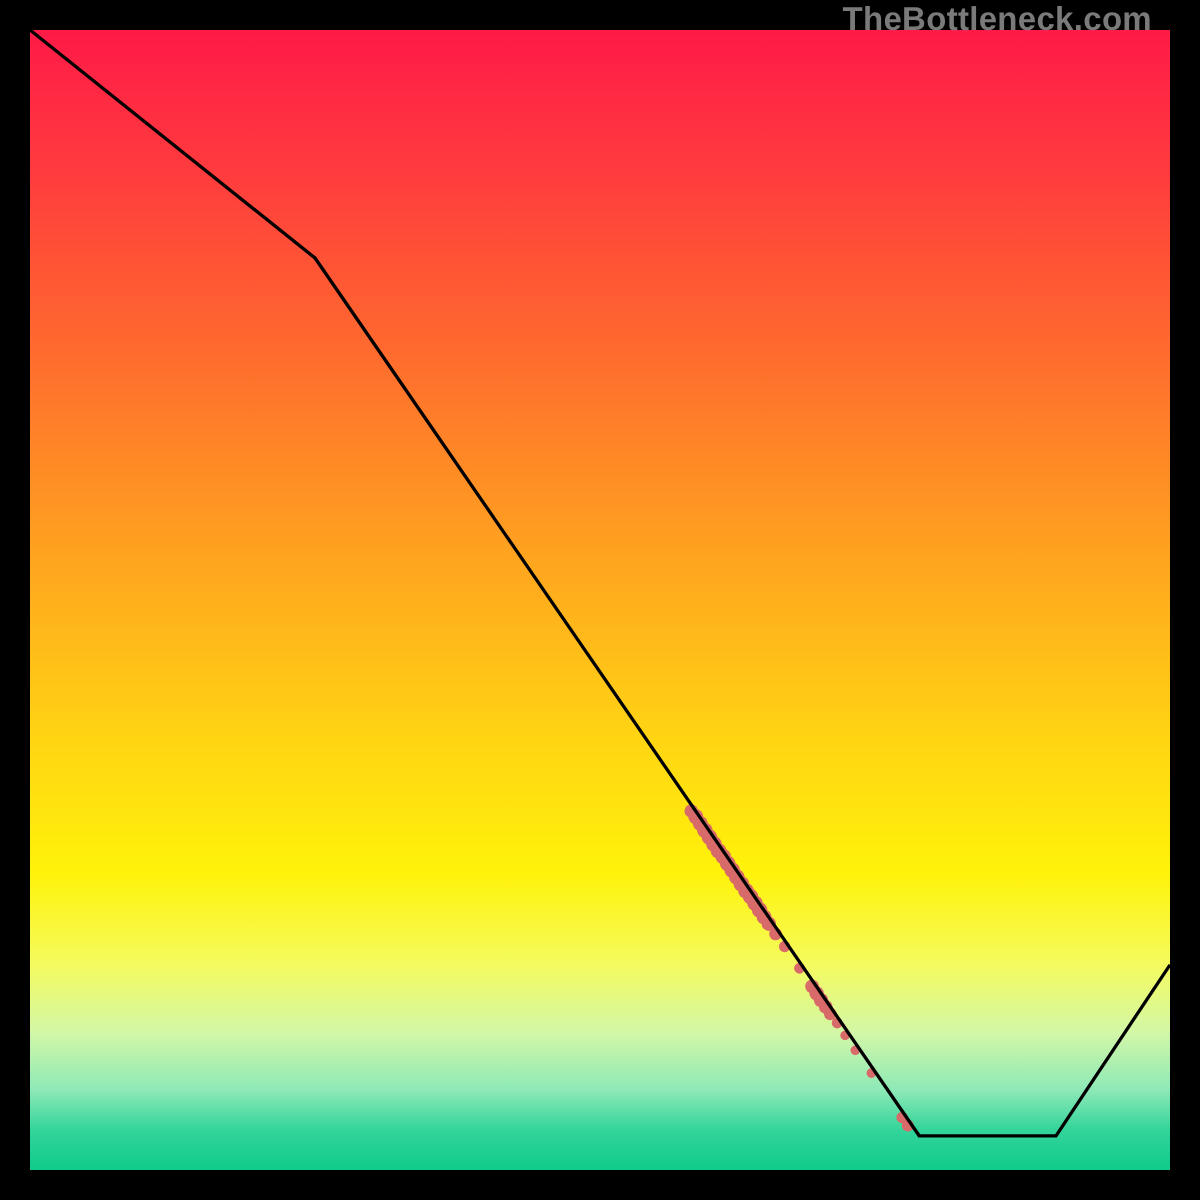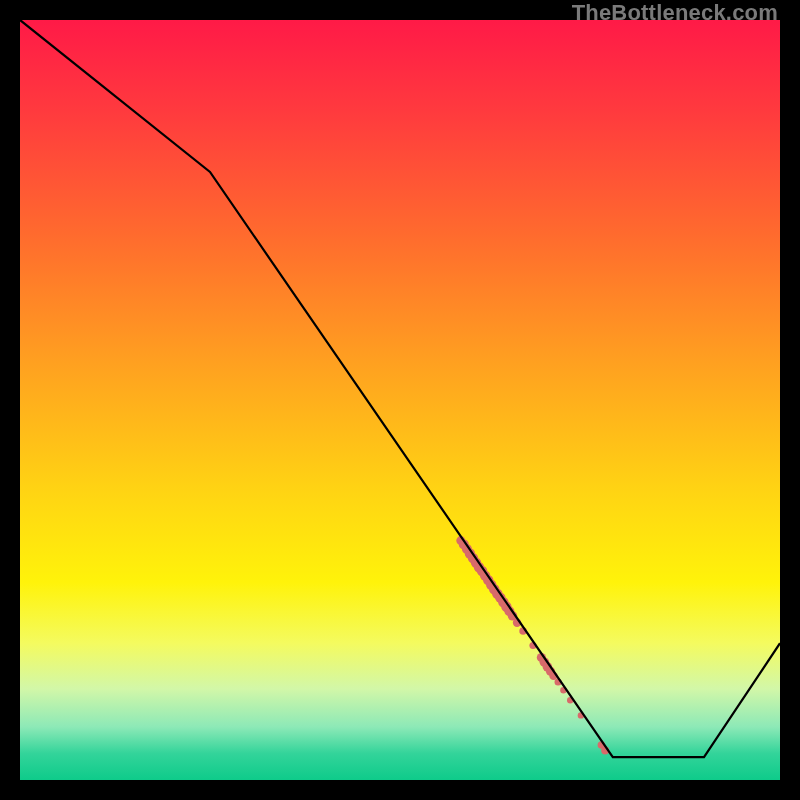--- a/index.html
+++ b/index.html
@@ -21,21 +21,21 @@
   .plot {
     position: absolute;
     left: 0;
     top: 0;
     width: 760px;
     height: 760px;
   }
   .watermark {
     position: absolute;
     top: 0px;
-    right: 22px;
+    right: 32px;
     font-family: Arial, Helvetica, sans-serif;
     font-size: 22px;
     font-weight: bold;
     color: #7a7a7a;
     letter-spacing: 0.2px;
   }
   svg { display: block; }
 </style>
 </head>
 <body>

